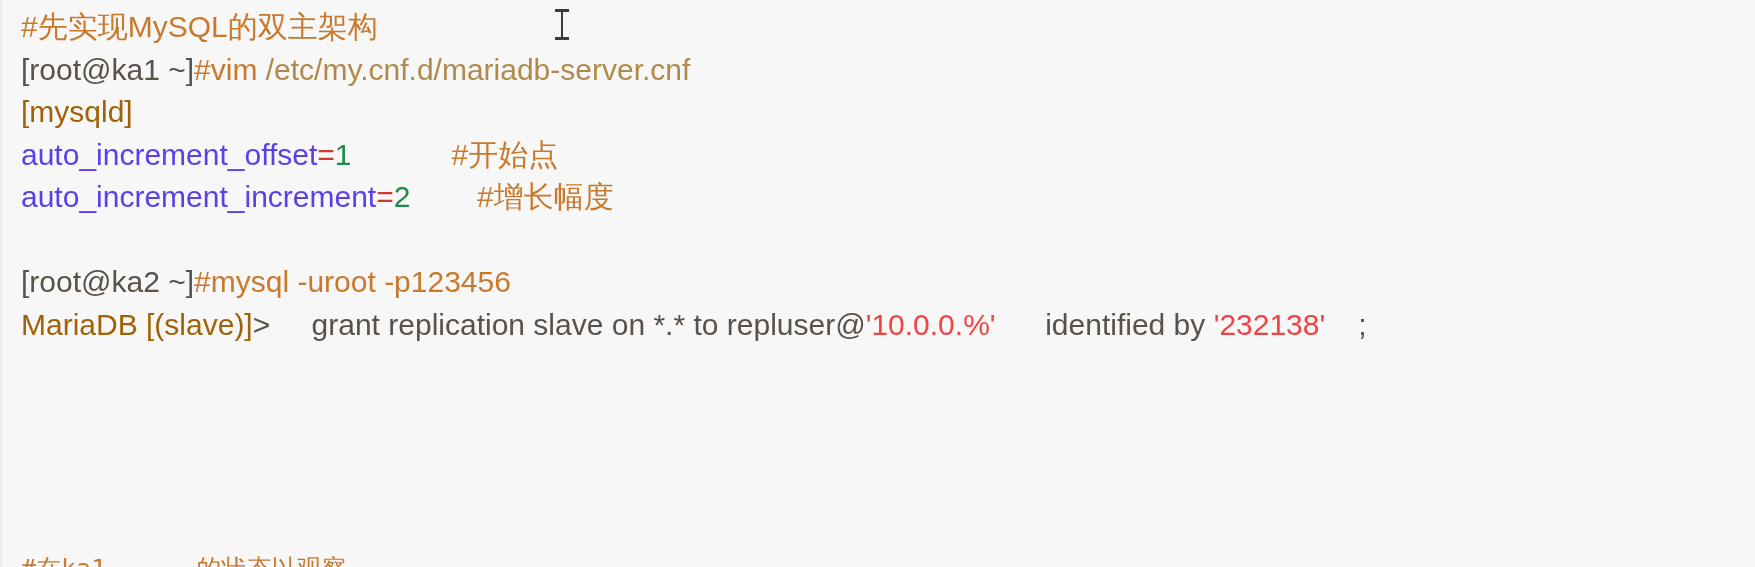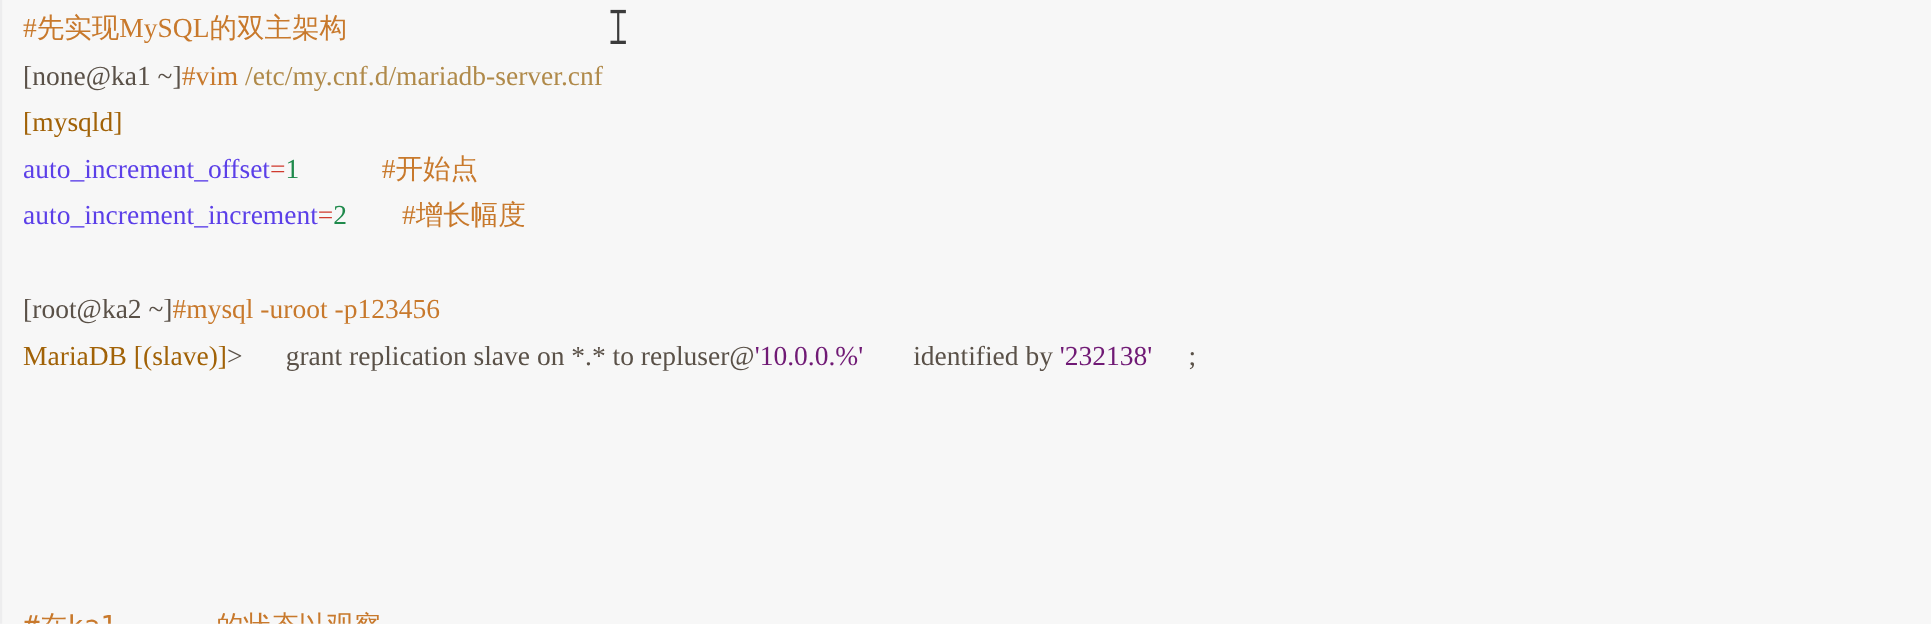--- a/index.html
+++ b/index.html
@@ -19,38 +19,38 @@
     height: 567px;
     background: #f7f7f7;
     box-sizing: border-box;
     border-left: 2px solid #ededee;
     padding: 6px 0 0 19px;
   }
   .code-line {
     height: 42.5px;
     line-height: 42.5px;
     white-space: pre;
-    font-size: 25px;
+    font-size: 30px;
     letter-spacing: 0px;
-    font-family: Liberation Serif, serif;
+    font-family: Liberation Sans, sans-serif;
   }
   .code-line.blank {
     height: 42.5px;
   }
   
   .tok-comment   { color: #c8792c; }
   .tok-plain     { color: #a16207; }
   .tok-prompt    { color: #5a5148; }
   .tok-cmd       { color: #c8792c; }
   .tok-path      { color: #b08a4a; }
   .tok-key       { color: #5b3fe8; }
   .tok-op        { color: #d03a2e; }
   .tok-num       { color: #1f8a4c; }
   .tok-kw        { color: #5a5148; margin-left: 33px; }
-  .tok-str       { color: #701a75; }
+  .tok-str       { color: #ef4444; }
   .tok-gt        { color: #5a5148; }
   
   #clipped-line {
     position: absolute;
     left: 19px;
     top: 548px;
     font-size: 25px;
     line-height: 42.5px;
     white-space: pre;
     color: #c8792c;
@@ -84,21 +84,21 @@
   #text-cursor .cap.top { top: 0px; }
   #text-cursor .cap.bot { bottom: 0px; }
 </style>
 </head>
 <body>
 
 <div id="doc">
 
   <div id="lines">
       <div class="code-line"><span class="tok-comment">#先实现MySQL的双主架构</span></div>
-      <div class="code-line"><span class="tok-prompt">[none@ka1 ~]</span><span class="tok-cmd">#vim </span><span class="tok-path">/etc/my.cnf.d/mariadb-server.cnf</span></div>
+      <div class="code-line"><span class="tok-prompt">[root@ka1 ~]</span><span class="tok-cmd">#vim </span><span class="tok-path">/etc/my.cnf.d/mariadb-server.cnf</span></div>
       <div class="code-line"><span class="tok-plain">[mysqld]</span></div>
       <div class="code-line"><span class="tok-key">auto_increment_offset</span><span class="tok-op">=</span><span class="tok-num">1</span><span class="tok-plain">            </span><span class="tok-comment">#开始点</span></div>
       <div class="code-line"><span class="tok-key">auto_increment_increment</span><span class="tok-op">=</span><span class="tok-num">2</span><span class="tok-plain">        </span><span class="tok-comment">#增长幅度</span></div>
       <div class="code-line blank">&nbsp;</div>
       <div class="code-line"><span class="tok-prompt">[root@ka2 ~]</span><span class="tok-cmd">#mysql </span><span class="tok-cmd">-uroot </span><span class="tok-cmd">-p123456</span></div>
       <div class="code-line"><span class="tok-plain">MariaDB [(slave)]</span><span class="tok-gt">&gt; </span><span class="tok-kw">grant replication slave on *.* to repluser@</span><span class="tok-str">'10.0.0.%'</span><span class="tok-kw">  identified by </span><span class="tok-str">'232138'</span><span class="tok-kw">;</span></div>
       <div class="code-line blank">&nbsp;</div>
     </div>
 
   <div id="clipped-line">#在ka1      的状态以观察</div>

